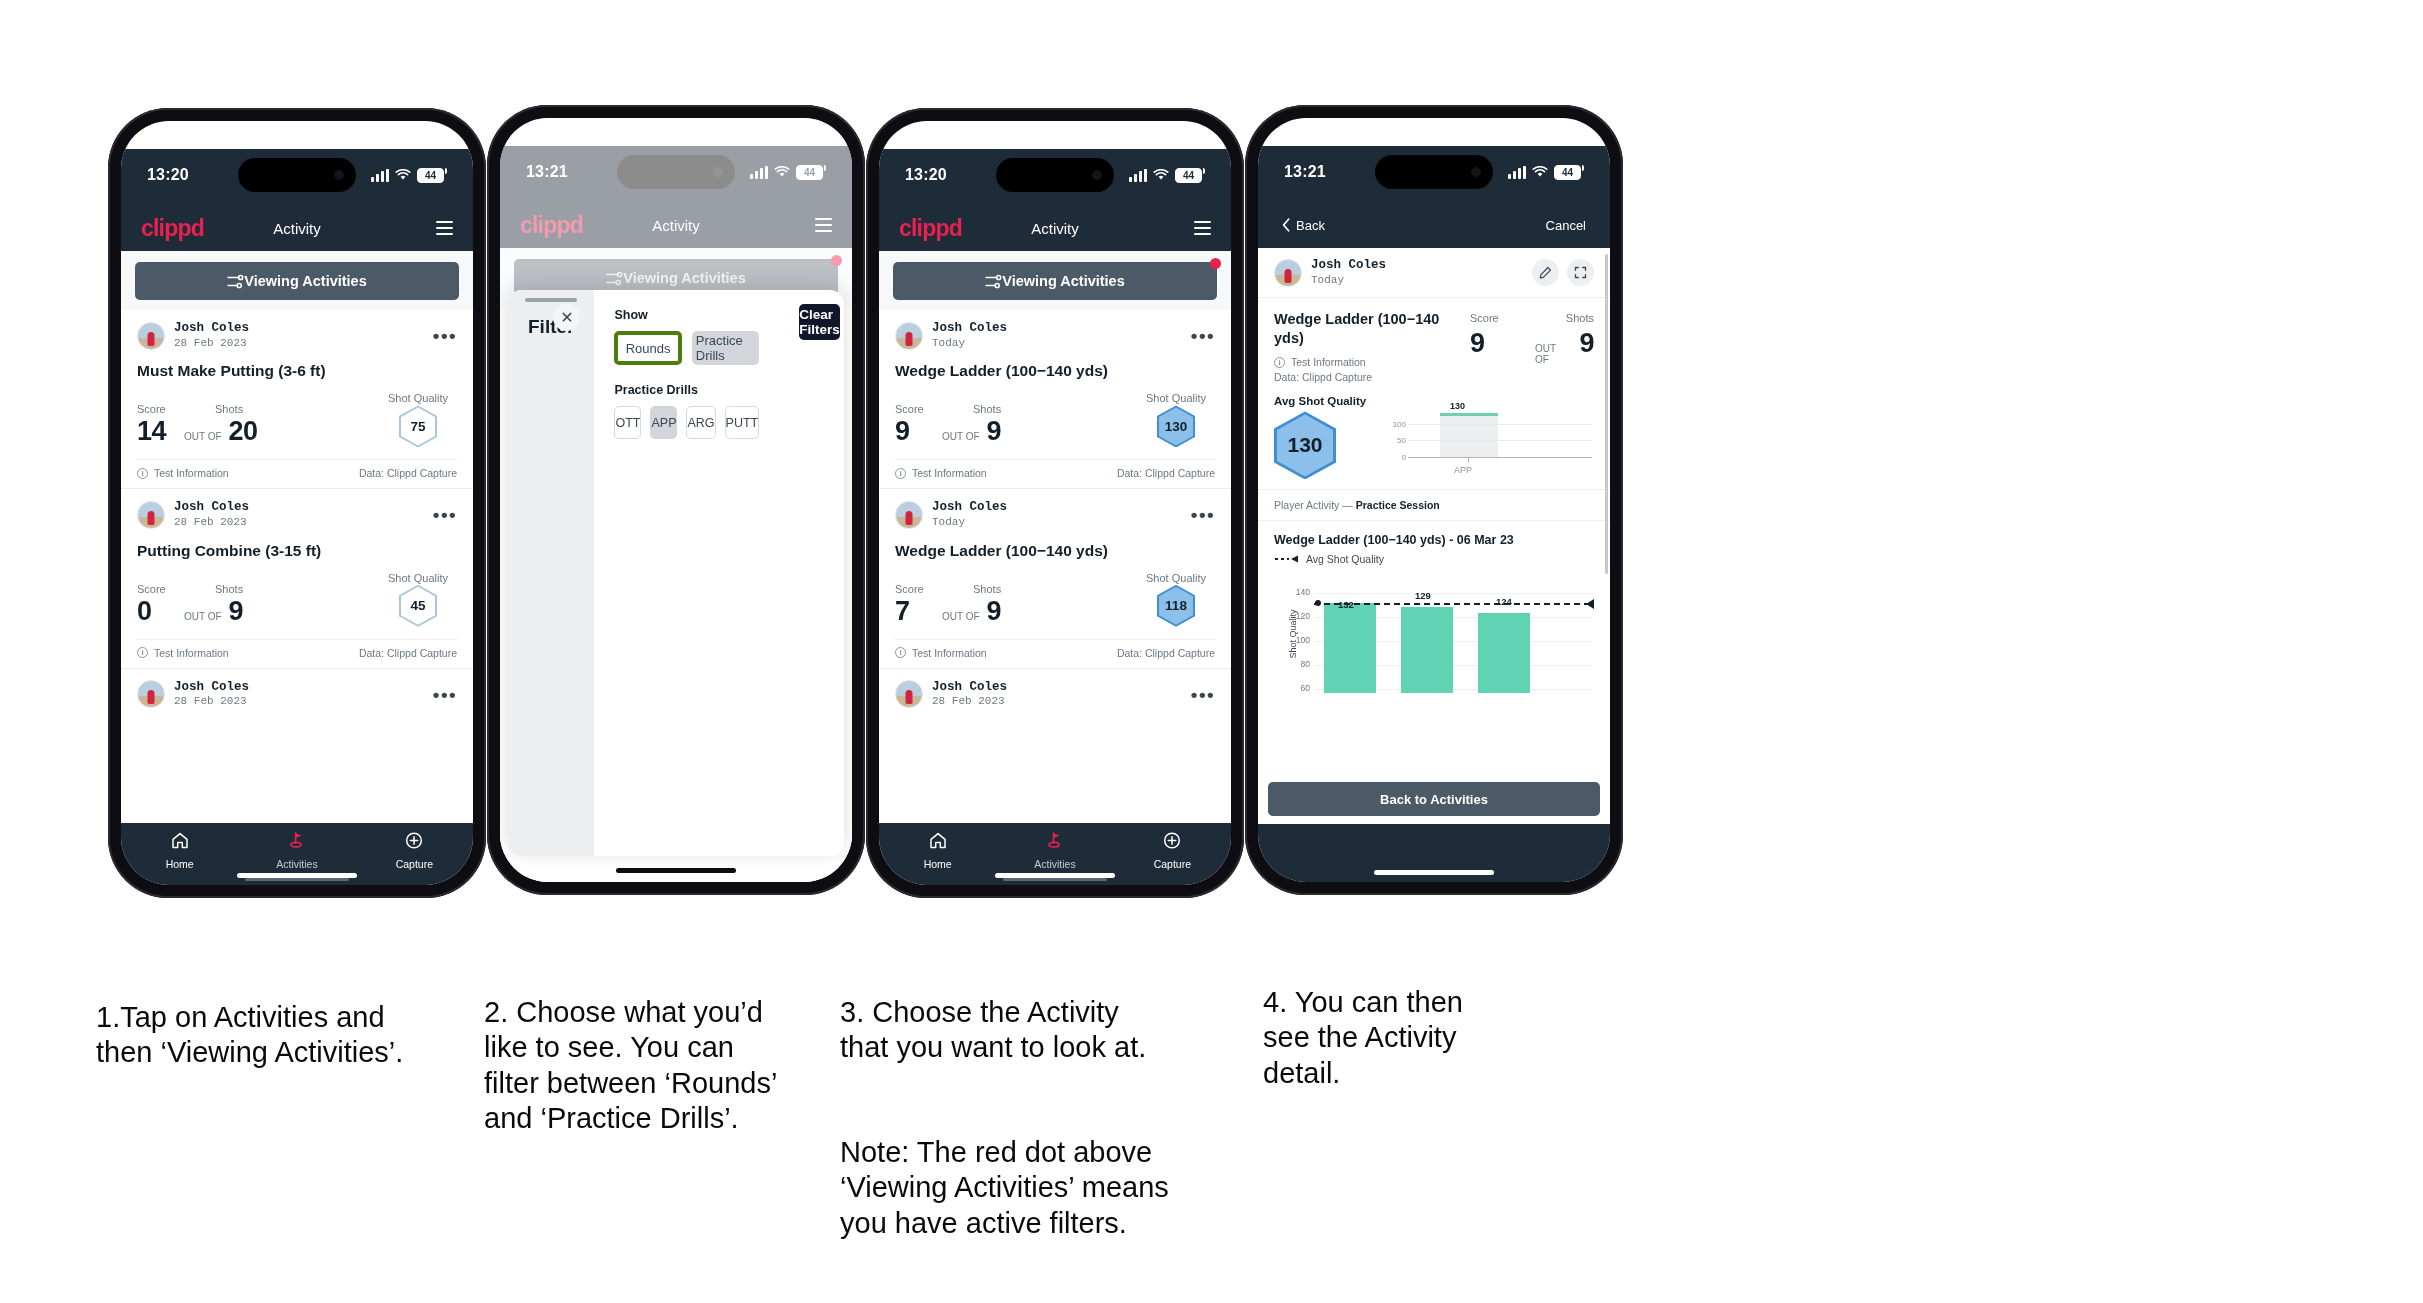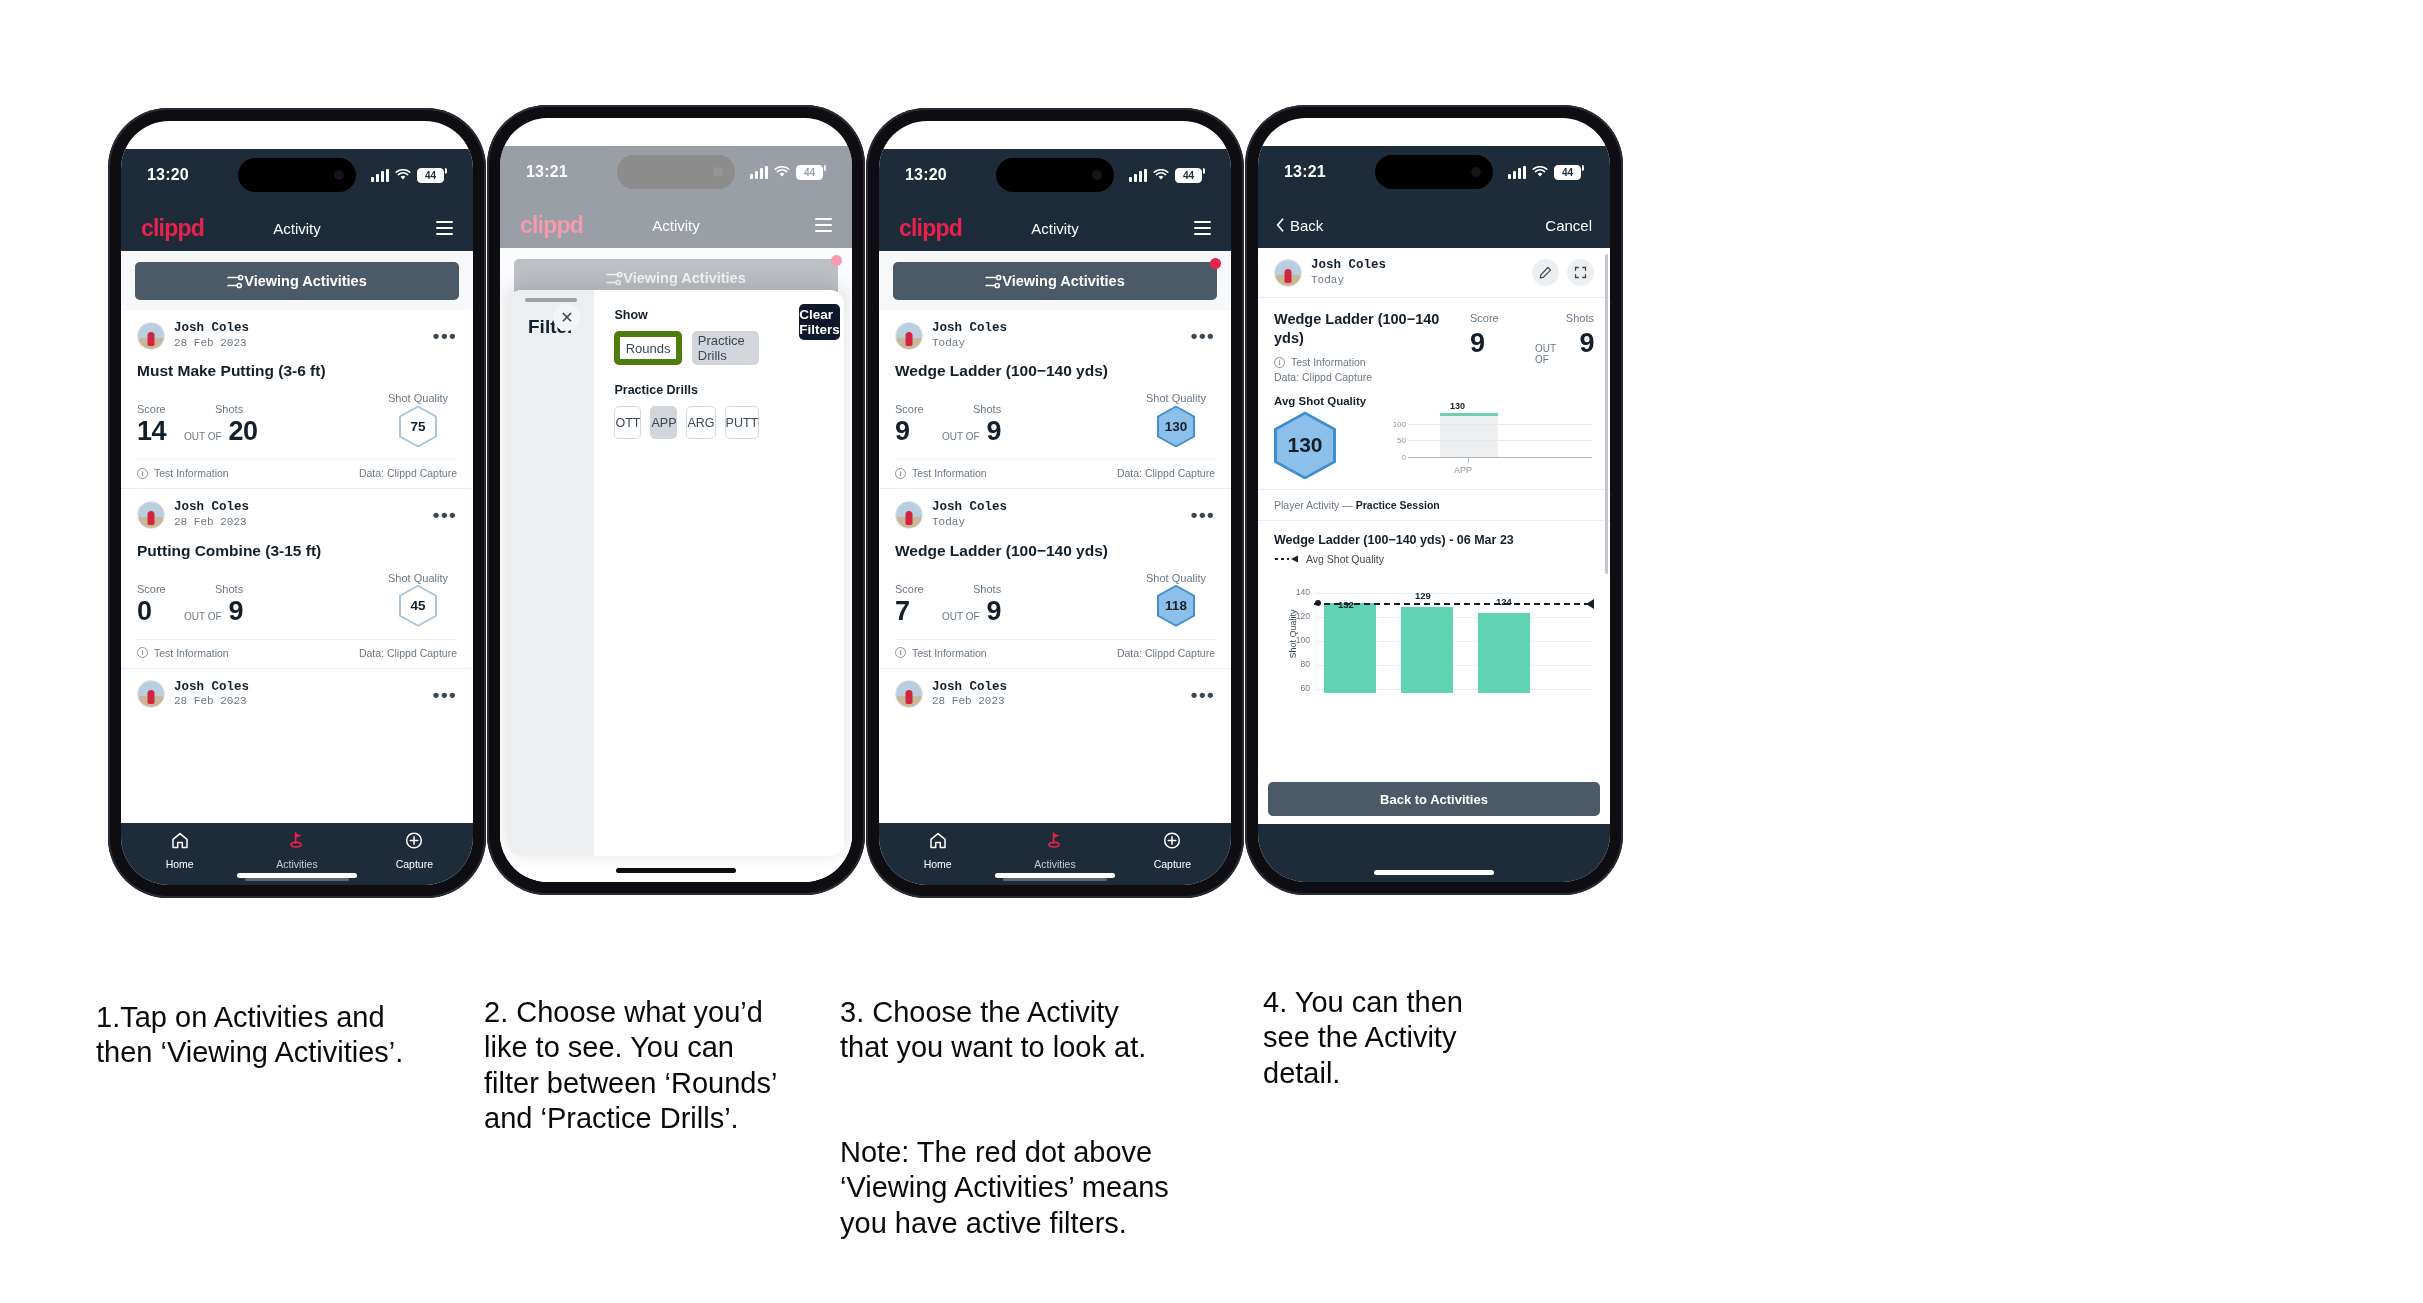--- a/index.html
+++ b/index.html
@@ -179,21 +179,21 @@
   .xbtn {
     position: absolute; right: 14px; top: 14px;
     width: 27px; height: 27px; border-radius: 50%; background: #f4f5f6;
     display: flex; align-items: center; justify-content: center;
     font-size: 16px; color: #3b4752;
   }
   .sheet-body { flex: 1; padding: 18px 20px 0 20px; }
   .grp-lab { font-size: 12.5px; font-weight: bold; color: #13202b; margin-bottom: 9px; }
   .seg2 { display: flex; gap: 10px; margin-bottom: 18px; }
   .seg2 > div {
-    flex: 1; height: 34px; border: 6px solid #4d7c0f; border-radius: 5px;
+    flex: 1; height: 34px; border: 4px solid #4d7c0f; border-radius: 5px;
     display: flex; align-items: center; justify-content: center;
     font-size: 13px; color: #3b4752; background: #fff;
   }
   .seg2 > div.on { background: #d2d6db; border-color: #d2d6db; }
   .seg4 { display: flex; gap: 9px; }
   .seg4 > div {
     flex: 1; height: 33px; border: 1px solid #d6dade; border-radius: 5px;
     display: flex; align-items: center; justify-content: center;
     font-size: 12.5px; color: #3b4752; background: #fff;
   }
@@ -207,21 +207,21 @@
   .btn-clear { background: #0f172a; }
   .btn-apply { background: #e8214f; }
   .sheet-homebar {
     position: absolute; bottom: 9px; left: 50%; transform: translateX(-50%);
     width: 120px; height: 5px; background: #0d0d12; border-radius: 3px; z-index: 5;
   }
 
   
   .navdark {
     height: 46px; flex: 0 0 46px; background: #1e2b38; color: #fff;
-    display: flex; align-items: center; padding: 0 18px; font-size: 15px;
+    display: flex; align-items: center; padding: 0 24px; font-size: 13px;
   }
   .nav-cancel { margin-left: auto; }
   .det { flex: 1; background: #fff; overflow: hidden; position: relative; }
   .det-head { display: flex; align-items: center; padding: 10px 16px; border-bottom: 1px solid #eceff2; }
   .circbtn {
     width: 27px; height: 27px; border-radius: 50%; background: #eceef0;
     display: flex; align-items: center; justify-content: center; margin-left: 8px;
   }
   .det-main { padding: 12px 16px 0 16px; display: flex; }
   .det-left { flex: 1; }

